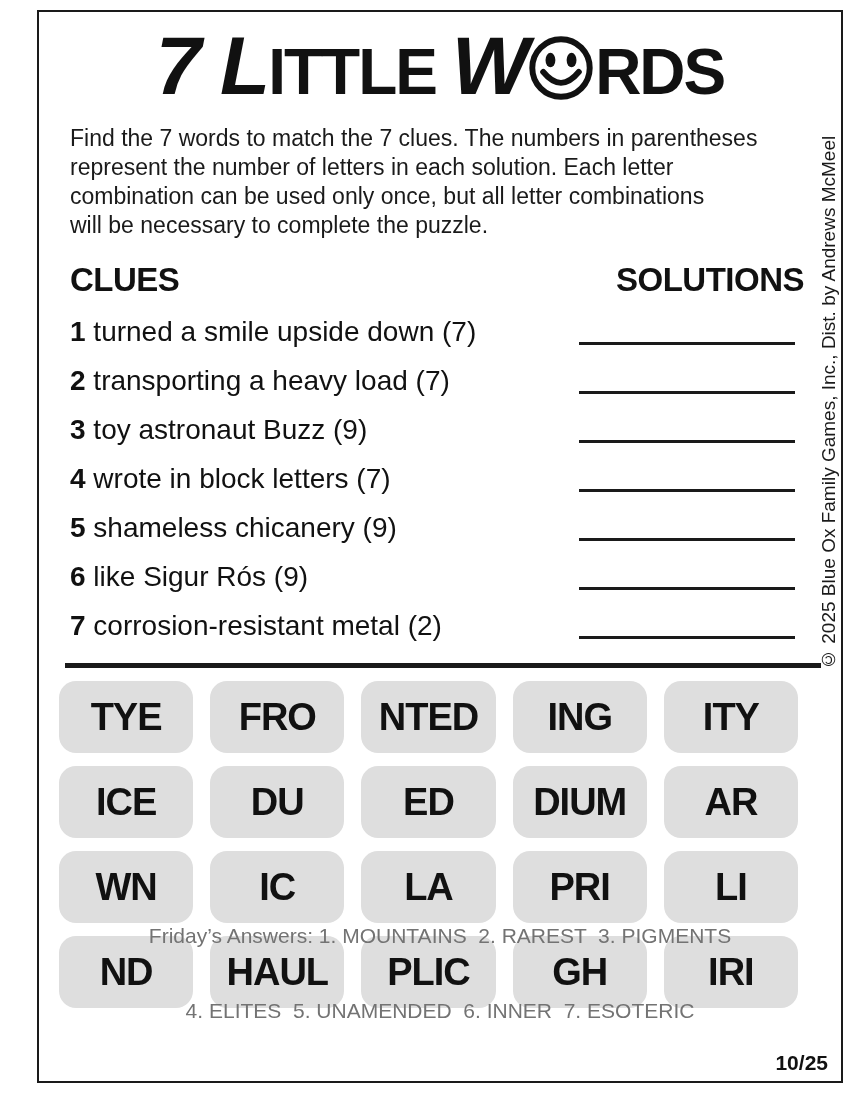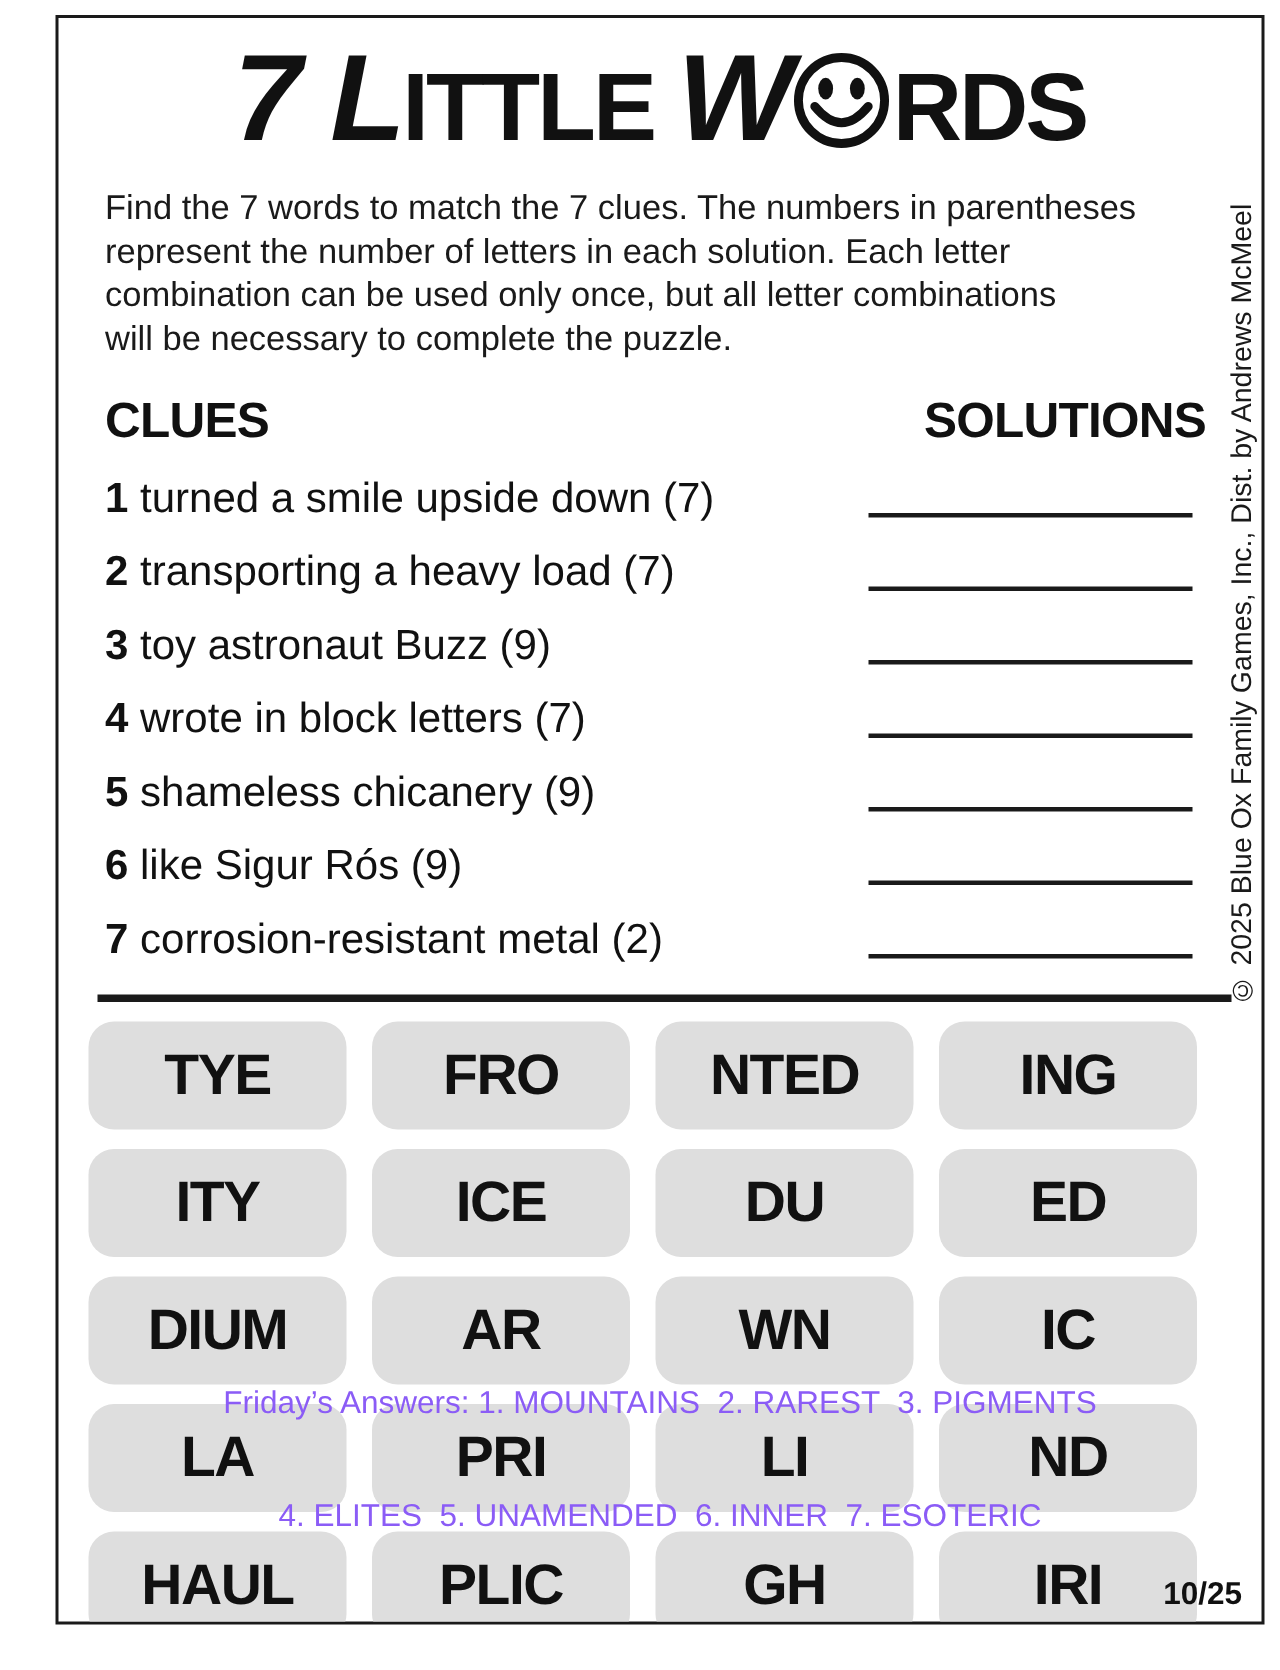--- a/index.html
+++ b/index.html
@@ -109,21 +109,21 @@
     height: 5px;
     background: #1a1a1a;
   }
   
   .tiles {
     position: absolute;
     left: 20px;
     top: 669px;
     width: 739px;
     display: grid;
-    grid-template-columns: repeat(4, 1fr);
+    grid-template-columns: repeat(5, 1fr);
     column-gap: 17px;
     row-gap: 13px;
     text-align: right;
   }
   .tile {
     height: 72px;
     background: #dedede;
     border-radius: 17px;
     display: flex;
     align-items: center;
@@ -137,21 +137,21 @@
   
   .answers {
     position: absolute;
     left: 0;
     right: 0;
     bottom: 8px;
     text-align: center;
     font-size: 21px;
     line-height: 25px;
     white-space: pre-wrap;
-    color: #8b5cf6;
+    color: #737373;
   }
   .date {
     position: absolute;
     right: 13px;
     bottom: 6px;
     font-weight: bold;
     font-size: 21px;
     color: #111111;
     margin-left: 40px;
   }

